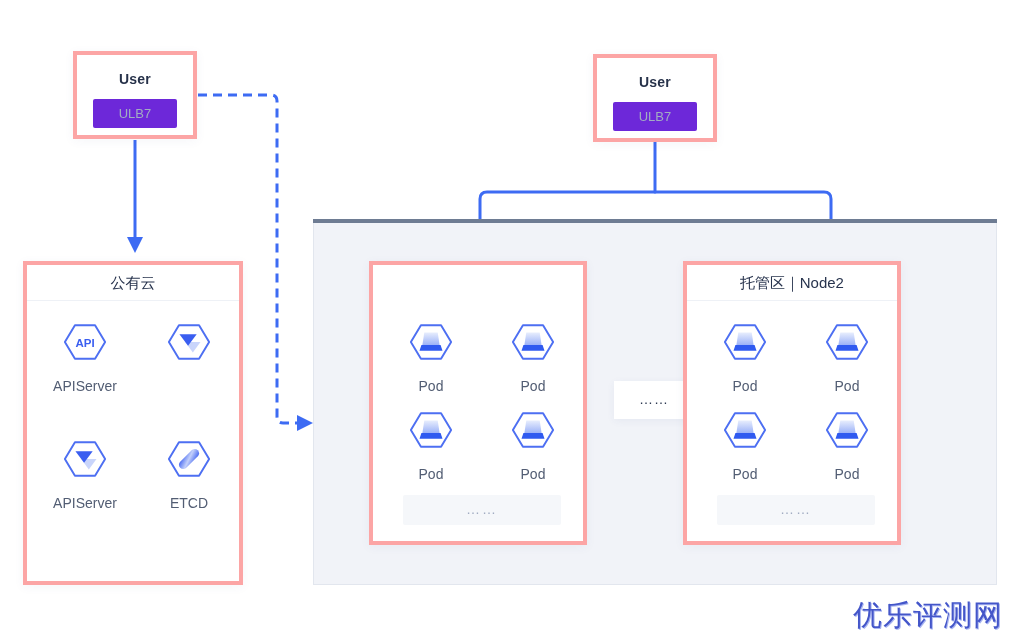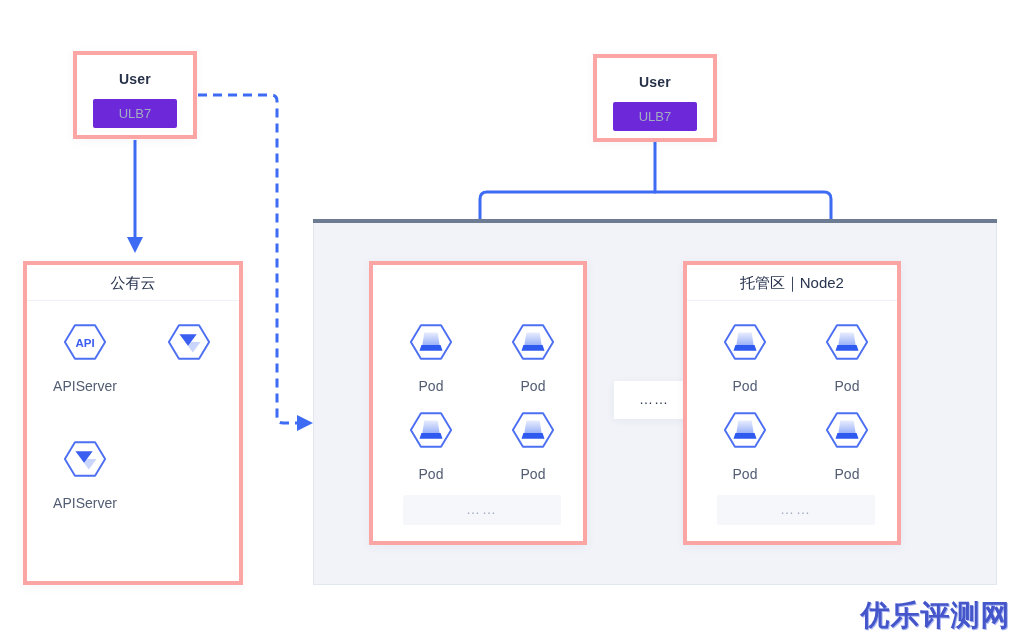--- a/index.html
+++ b/index.html
@@ -59,24 +59,23 @@
   
   .dots-box {
     position: absolute; left: 614px; top: 381px; width: 80px; height: 38px;
     background: #ffffff; box-shadow: 0 2px 8px rgba(50,70,130,.06);
     text-align: center; line-height: 36px; font-size: 14px; color: #2b3850; letter-spacing: 1px;
   }
 
   
   .watermark {
     position: absolute; left: 853px; top: 596px; width: 165px;
-    font-size: 29px; font-weight: 700; color: #4456c9; letter-spacing: 1px;
+    font-size: 29px; font-weight: 400; color: #4456c9; letter-spacing: 1px;
     text-shadow: 1px 1px 0 rgba(133,150,235,.7), -1px -1px 1px rgba(255,255,255,.85);
     white-space: nowrap;
-    text-align: center;
   }
 </style>
 </head>
 <body>
 
 <div class="canvas">
 
   <svg width="0" height="0" style="position:absolute" aria-hidden="true">
     <defs>
       <linearGradient id="podGrad" x1="0" y1="0" x2="0" y2="1">
@@ -164,20 +163,26 @@
       <svg class="hex">
           <use href="#icon-funnel"></use>
         </svg>
     </div>
     <div class="icon-item" style="left:6px; top:173px;">
       <svg class="hex">
           <use href="#icon-funnel"></use>
         </svg>
       <div class="lbl">APIServer</div>
     </div>
+    <div class="icon-item" style="left:110px; top:173px;">
+      <svg class="hex">
+          <use href="#icon-etcd"></use>
+        </svg>
+      <div class="lbl">ETCD</div>
+    </div>
 
   </div>
 
   <div class="card section-card" style="left:369px; top:261px; width:218px; height:284px;">
 
     <div class="icon-item" style="left:6px; top:56px;">
       <svg class="hex">
           <use href="#icon-pod"></use>
         </svg>
       <div class="lbl">Pod</div>

